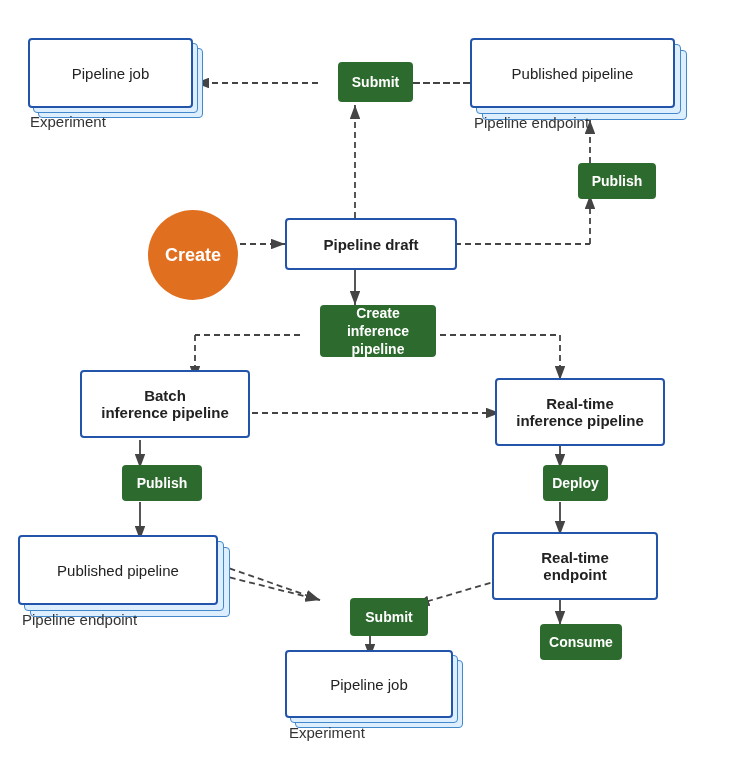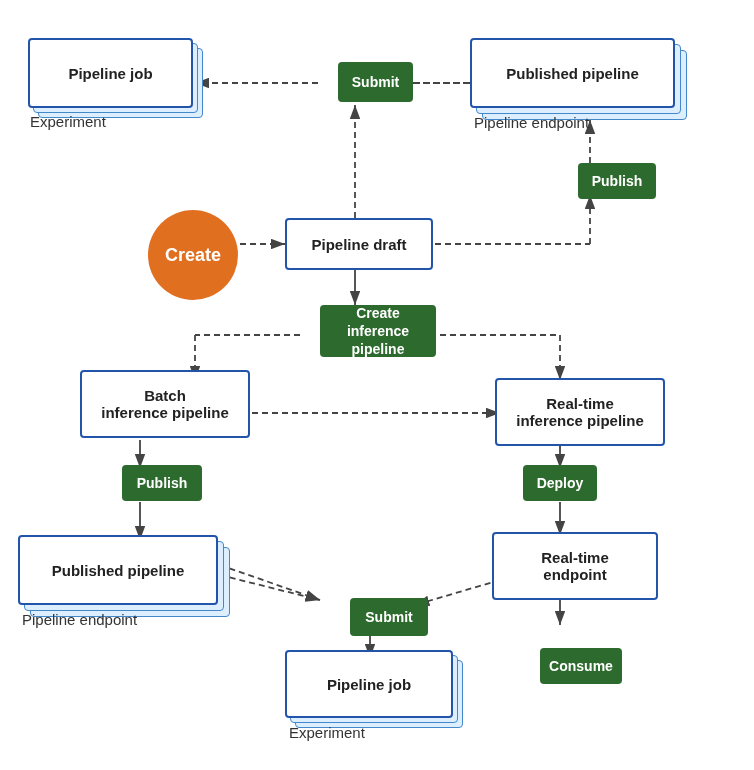--- a/index.html
+++ b/index.html
@@ -87,21 +87,21 @@
     }
     .stacked-front {
       position: absolute;
       background: white;
       border: 2px solid #2255aa;
       border-radius: 4px;
       display: flex;
       flex-direction: column;
       align-items: center;
       justify-content: center;
-      font-weight: bold;
+      font-weight: normal;
       font-size: 15px;
       color: #222;
       text-align: center;
       z-index: 3;
     }
     .stacked-container {
       position: absolute;
       z-index: 3;
     }
   </style>
@@ -188,21 +188,21 @@
   </div>
 
   <div class="green-btn" style="left:558px; top:163px; width:78px; height:36px;">
     <span>Publish</span>
   </div>
 
   <div class="circle-create" style="left:148px; top:210px; width:90px; height:90px;">
     <span>Create</span>
   </div>
 
-  <div class="card-box" style="left:285px; top:218px; width:148px; height:52px;">
+  <div class="card-box" style="left:285px; top:218px; width:172px; height:52px;">
     <span>Pipeline draft</span>
   </div>
 
   <div class="green-btn" style="left:300px; top:305px; width:116px; height:52px; text-align:center; line-height:1.3;">
     <span style="white-space:pre-line;">Create
 inference pipeline</span>
   </div>
 
   <div class="card-box" style="left:80px; top:370px; width:170px; height:68px;">
     <span style="white-space:pre-line;">Batch
@@ -211,21 +211,21 @@
 
   <div class="card-box" style="left:495px; top:378px; width:170px; height:68px;">
     <span style="white-space:pre-line;">Real-time
 inference pipeline</span>
   </div>
 
   <div class="green-btn" style="left:102px; top:465px; width:80px; height:36px;">
     <span>Publish</span>
   </div>
 
-  <div class="green-btn" style="left:503px; top:465px; width:74px; height:36px;">
+  <div class="green-btn" style="left:523px; top:465px; width:65px; height:36px;">
     <span>Deploy</span>
   </div>
 
   <div class="stacked-container" style="left:18px; top:535px; width:220px; height:110px;">
     <div class="stacked-back2" style="left:12px; top:12px; width:200px; height:70px;"></div>
     <div class="stacked-back1" style="left:6px; top:6px; width:200px; height:70px;"></div>
     <div class="stacked-front" style="left:0; top:0; width:200px; height:70px;">
       <span>Published pipeline</span>
     </div>
     <div class="card-label" style="left:4px; top:76px;">Pipeline endpoint</div>
@@ -242,17 +242,17 @@
 
   <div class="stacked-container" style="left:285px; top:650px; width:185px; height:108px;">
     <div class="stacked-back2" style="left:10px; top:10px; width:168px; height:68px;"></div>
     <div class="stacked-back1" style="left:5px; top:5px; width:168px; height:68px;"></div>
     <div class="stacked-front" style="left:0; top:0; width:168px; height:68px;">
       <span>Pipeline job</span>
     </div>
     <div class="card-label" style="left:4px; top:74px;">Experiment</div>
   </div>
 
-  <div class="green-btn" style="left:520px; top:648px; width:82px; height:36px;">
+  <div class="green-btn" style="left:520px; top:624px; width:82px; height:36px;">
     <span>Consume</span>
   </div>
 
 </div>
 
 </body></html>

